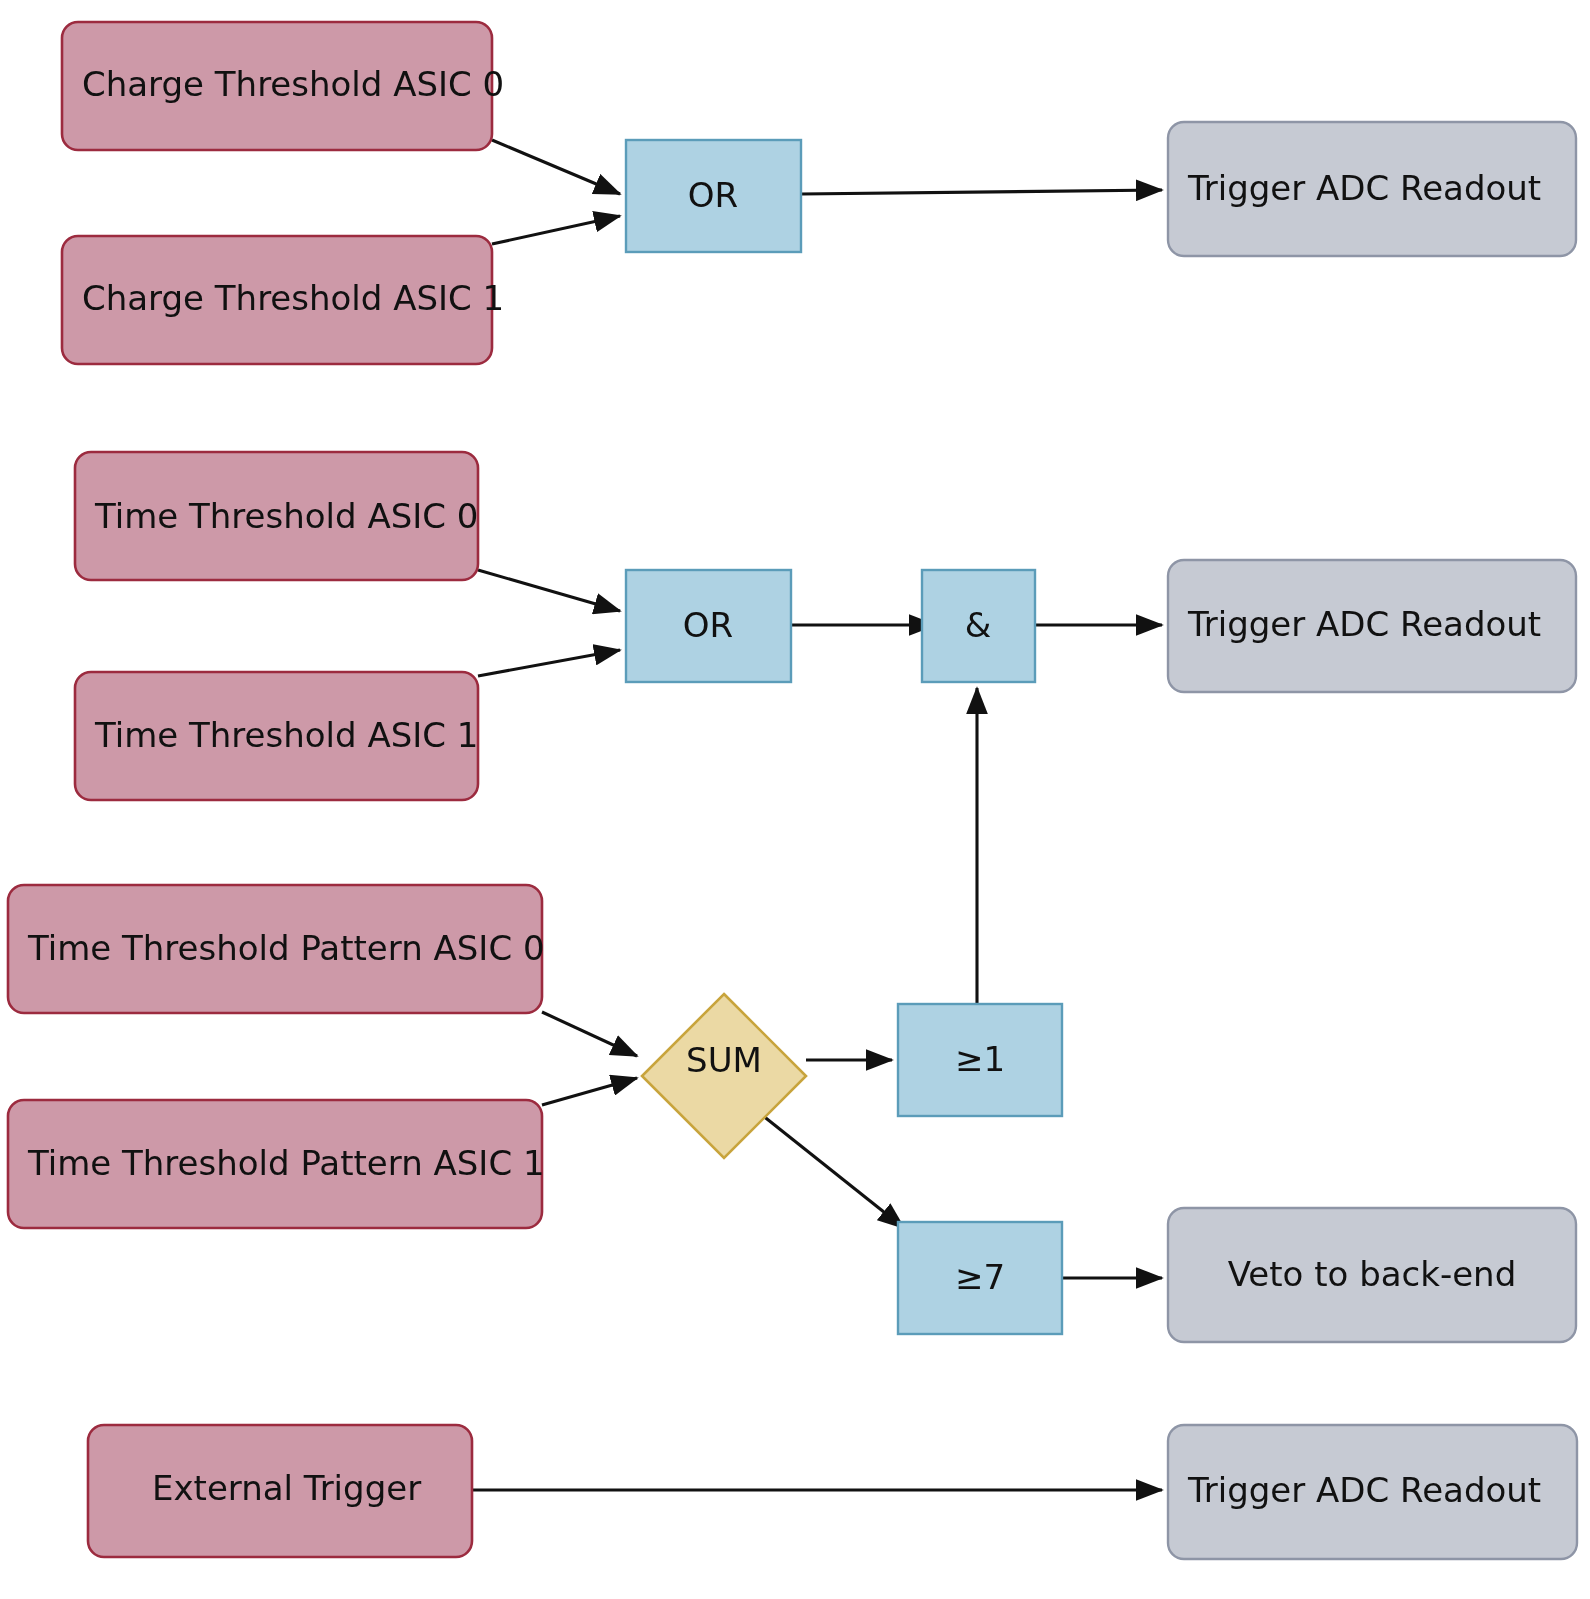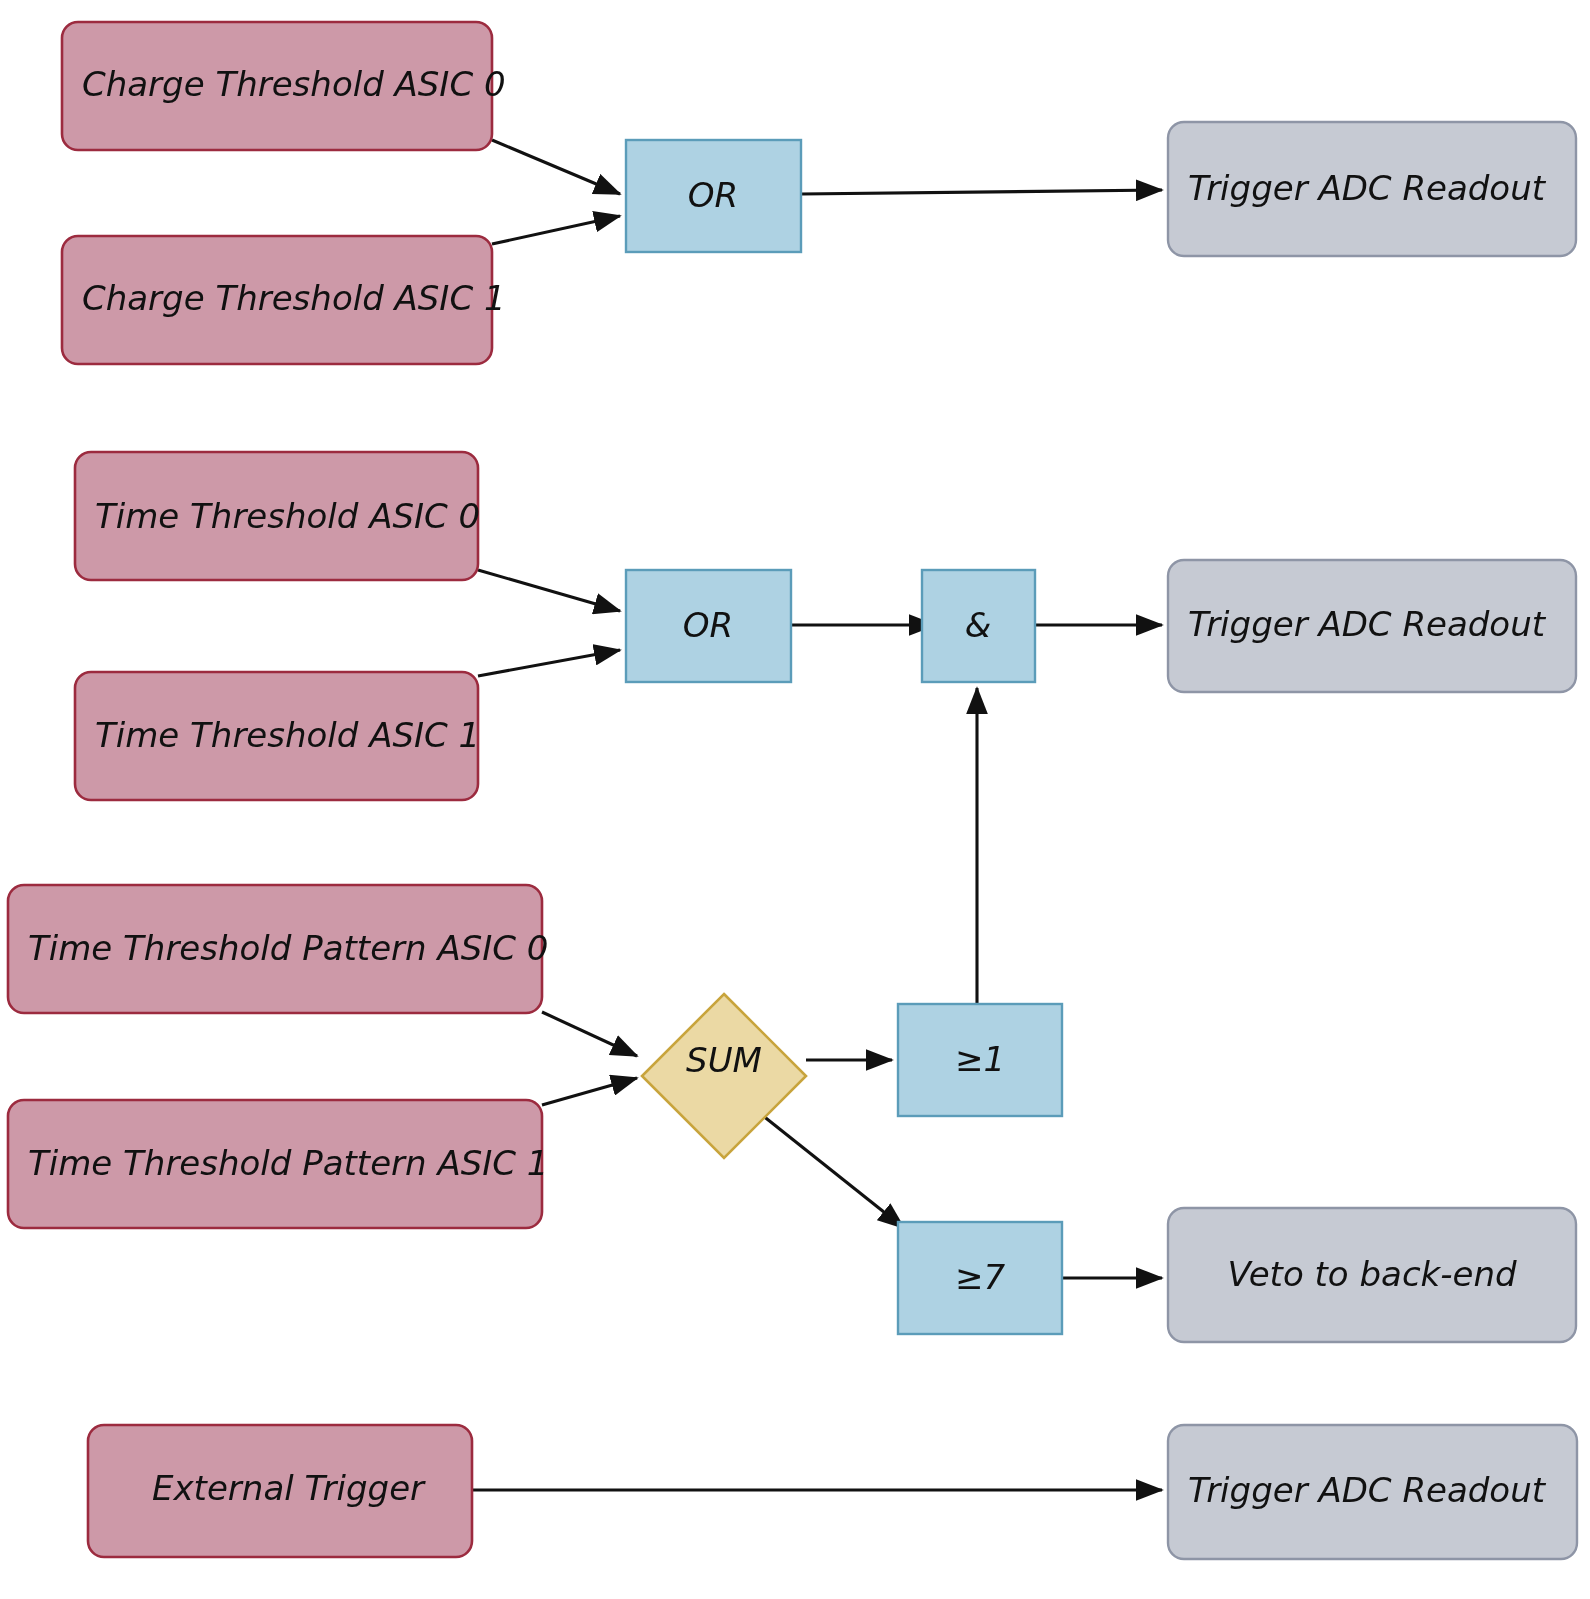--- a/index.html
+++ b/index.html
@@ -11,21 +11,20 @@
     width: 1590px;
     height: 1599px;
     overflow: hidden;
     font-family: "DejaVu Sans", sans-serif;
   }
   #diagram-root {
     position: relative;
     width: 1590px;
     height: 1265px;
     background: #ffffff;
-    font-style: italic;
   }
   svg.diagram {
     display: block;
     width: 1590px;
     height: 1599px;
   }
   .node-label {
     font-family: "DejaVu Sans", sans-serif;
     fill: #111111;
     font-size: 34px;

